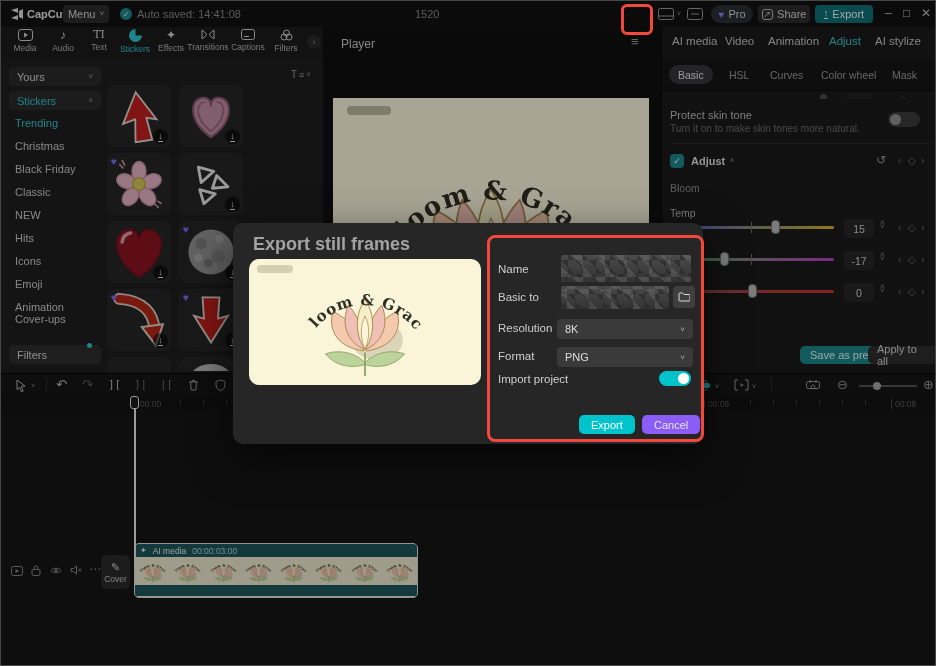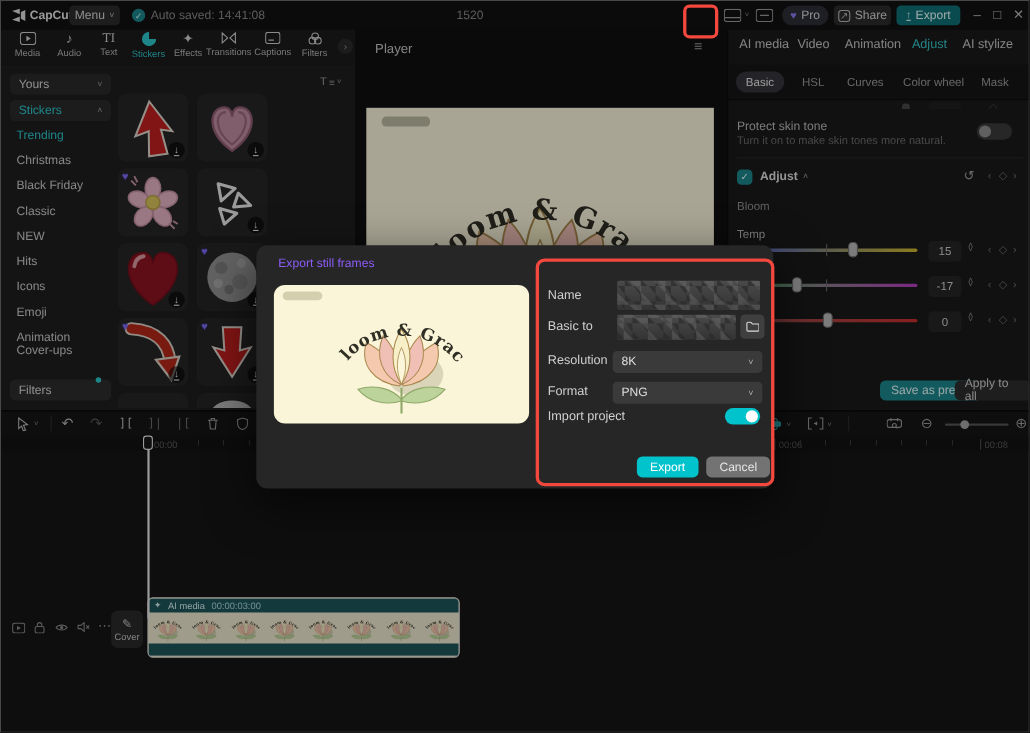--- a/index.html
+++ b/index.html
@@ -547,21 +547,21 @@
       </div>
     </div>
 
     <div class="playhead-line"></div>
     <div class="playhead-head"></div>
   </div>
 
   <div class="overlay"></div>
 
   <div class="dialog">
-    <span class="abs" style="left:20px;top:11px;font-size:11px;font-weight:normal;color:#8b5cf6">Export still frames</span>
+    <span class="abs" style="left:20px;top:11px;font-size:18px;font-weight:bold;color:#a3a3a3">Export still frames</span>
 
     <div class="abs" style="left:16px;top:36px;width:232px;height:126px;border-radius:10px;background:#faf5d8;overflow:hidden">
       <div class="abs" style="left:8px;top:6px;width:36px;height:8px;border-radius:4px;background:rgba(180,175,140,.55)"></div>
       <svg width="152" height="122" viewBox="0 12 200 160" style="display:block;margin:2px auto 0">
         <use href="#art"></use>
       </svg>
     </div>
 
     <span class="dlabel" style="left:265px;top:40px">Name</span>
     <div class="mosaic" style="left:328px;top:32px;width:130px;height:27px"></div>
@@ -587,21 +587,21 @@
     </div>
 
     <span class="dlabel" style="left:265px;top:150px">Import project</span>
     <div class="toggle" style="left:426px;top:148px;background:#00c3cc">
       <div class="knob" style="right:2px"></div>
     </div>
 
     <div class="dbtn" style="left:346px;top:192px;background:#00c3cc">
       <span>Export</span>
     </div>
-    <div class="dbtn" style="left:409px;top:192px;background:#737373;color:#e5e5e5">
+    <div class="dbtn" style="left:409px;top:192px;background:#8b5cf6;color:#e5e5e5">
       <span>Cancel</span>
     </div>
   </div>
 
   <div class="redbox" style="left:620px;top:3px;width:26px;height:25px;border-radius:6px"></div>
   <div class="redbox" style="left:486px;top:234px;width:211px;height:201px"></div>
 
 </div>
 
 </body></html>

